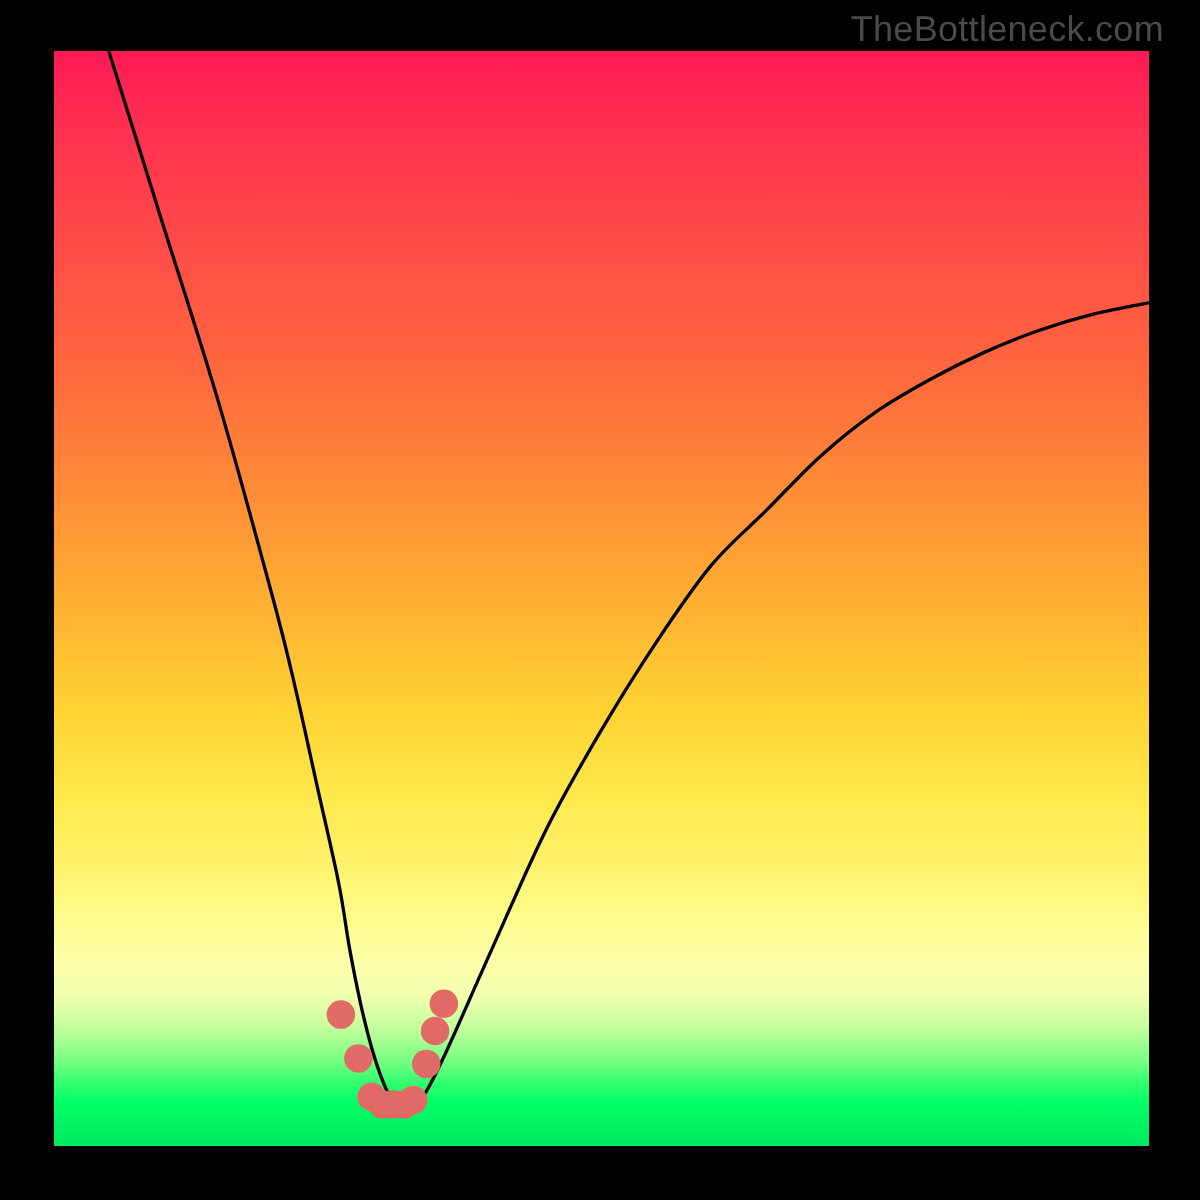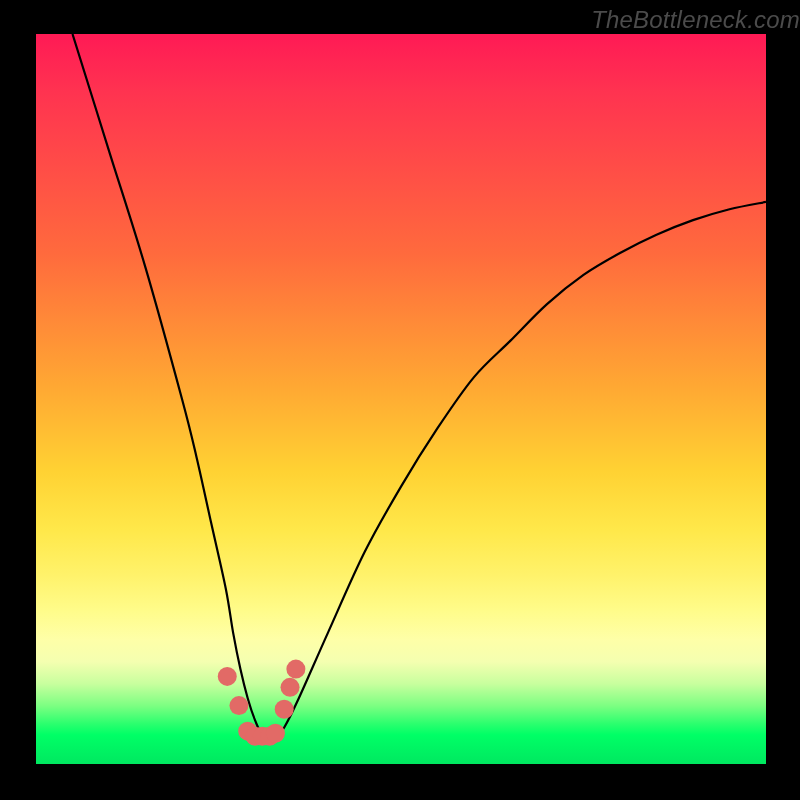--- a/index.html
+++ b/index.html
@@ -9,27 +9,26 @@
   .outer {
     position: relative;
     width: 800px;
     height: 800px;
     background: #000;
   }
 
   .watermark {
     position: absolute;
     top: 6px;
-    right: 0;
+    right: 24px;
     color: #4b4b4b;
     font-size: 24px;
     font-weight: 400;
     letter-spacing: 0.2px;
     z-index: 5;
-    font-style: italic;
   }
 
   .plot {
     position: absolute;
     left: 36px;
     top: 34px;
     width: 730px;
     height: 730px;
     overflow: hidden;
   }

